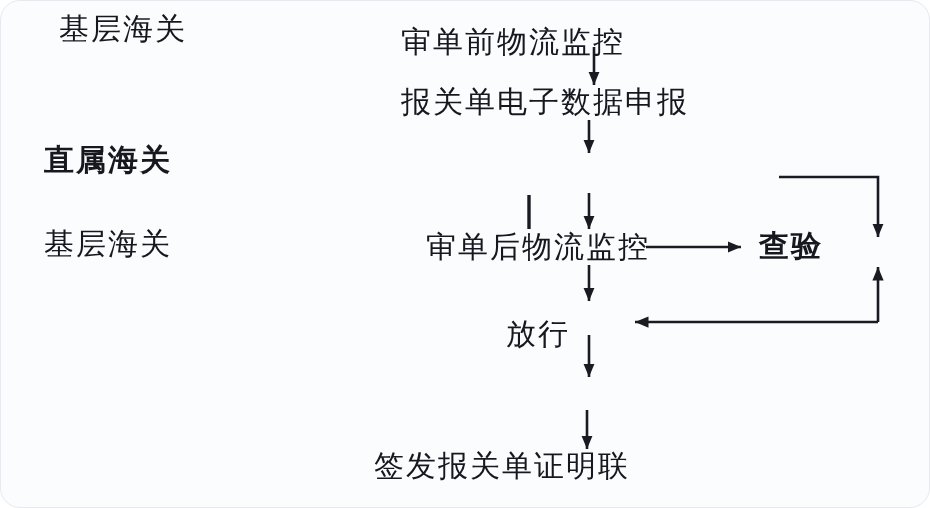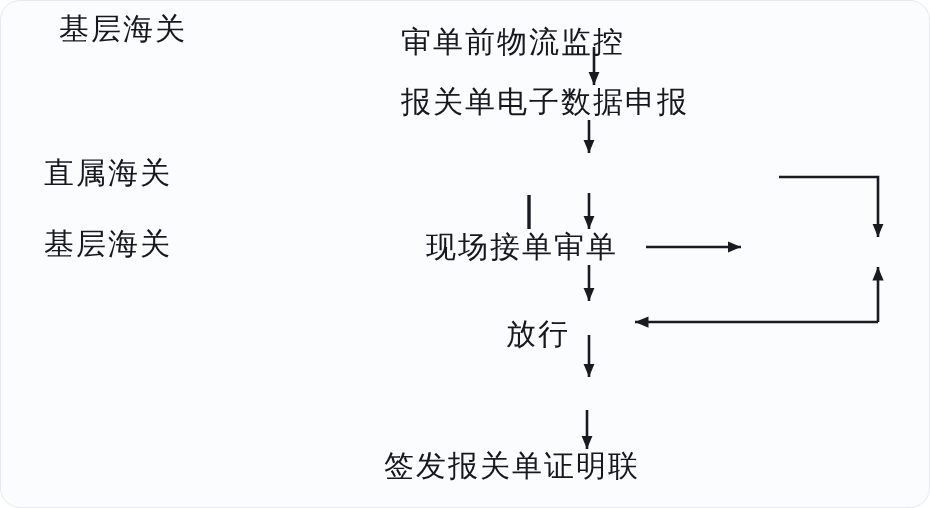--- a/index.html
+++ b/index.html
@@ -38,28 +38,29 @@
     height: 508px;
     pointer-events: none;
   }
 </style>
 </head>
 <body>
 
 <div class="stage">
 
   <div class="label" style="left:58px;  top:11px;">基层海关</div>
-  <div class="label" style="left:43px;  top:155px;">直属海关</div>
+  <div class="label" style="left:43px;  top:142px;font-weight:bold;">直属海关</div>
   <div class="label" style="left:43px;  top:226px;">基层海关</div>
 
   <div class="label" style="left:400px; top:24px;">审单前物流监控</div>
   <div class="label" style="left:376px; top:84px;margin-left:24px;">报关单电子数据申报</div>
-  <div class="label" style="left:425px; top:229px;">现场接单审单</div>
+  <div class="label" style="left:425px; top:229px;">审单后物流监控</div>
+  <div class="label bold" style="left:758px; top:228px;">查验</div>
   <div class="label" style="left:505px; top:316px;">放行</div>
-  <div class="label" style="left:383px; top:448px;">签发报关单证明联</div>
+  <div class="label" style="left:373px; top:448px;">签发报关单证明联</div>
 
   <svg class="arrows" id="arrow-layer" viewBox="0 0 930 508" xmlns="http://www.w3.org/2000/svg">
       <defs>
         <marker id="ah" viewBox="0 0 12 10" refX="12" refY="5" markerWidth="13.5" markerHeight="11.5" orient="auto" markerUnits="userSpaceOnUse">
           <path d="M0,0 L12,5 L0,10 Z" fill="#1a1a22"></path>
         </marker>
       </defs>
       <polyline points="593,46 593,84" fill="none" stroke="#1a1a22" stroke-width="2.6" marker-end="url(#ah)"></polyline>
       <polyline points="588,119 588,152" fill="none" stroke="#1a1a22" stroke-width="2.6" marker-end="url(#ah)"></polyline>
       <polyline points="528,194 528,228" fill="none" stroke="#1a1a22" stroke-width="3.4"></polyline>

